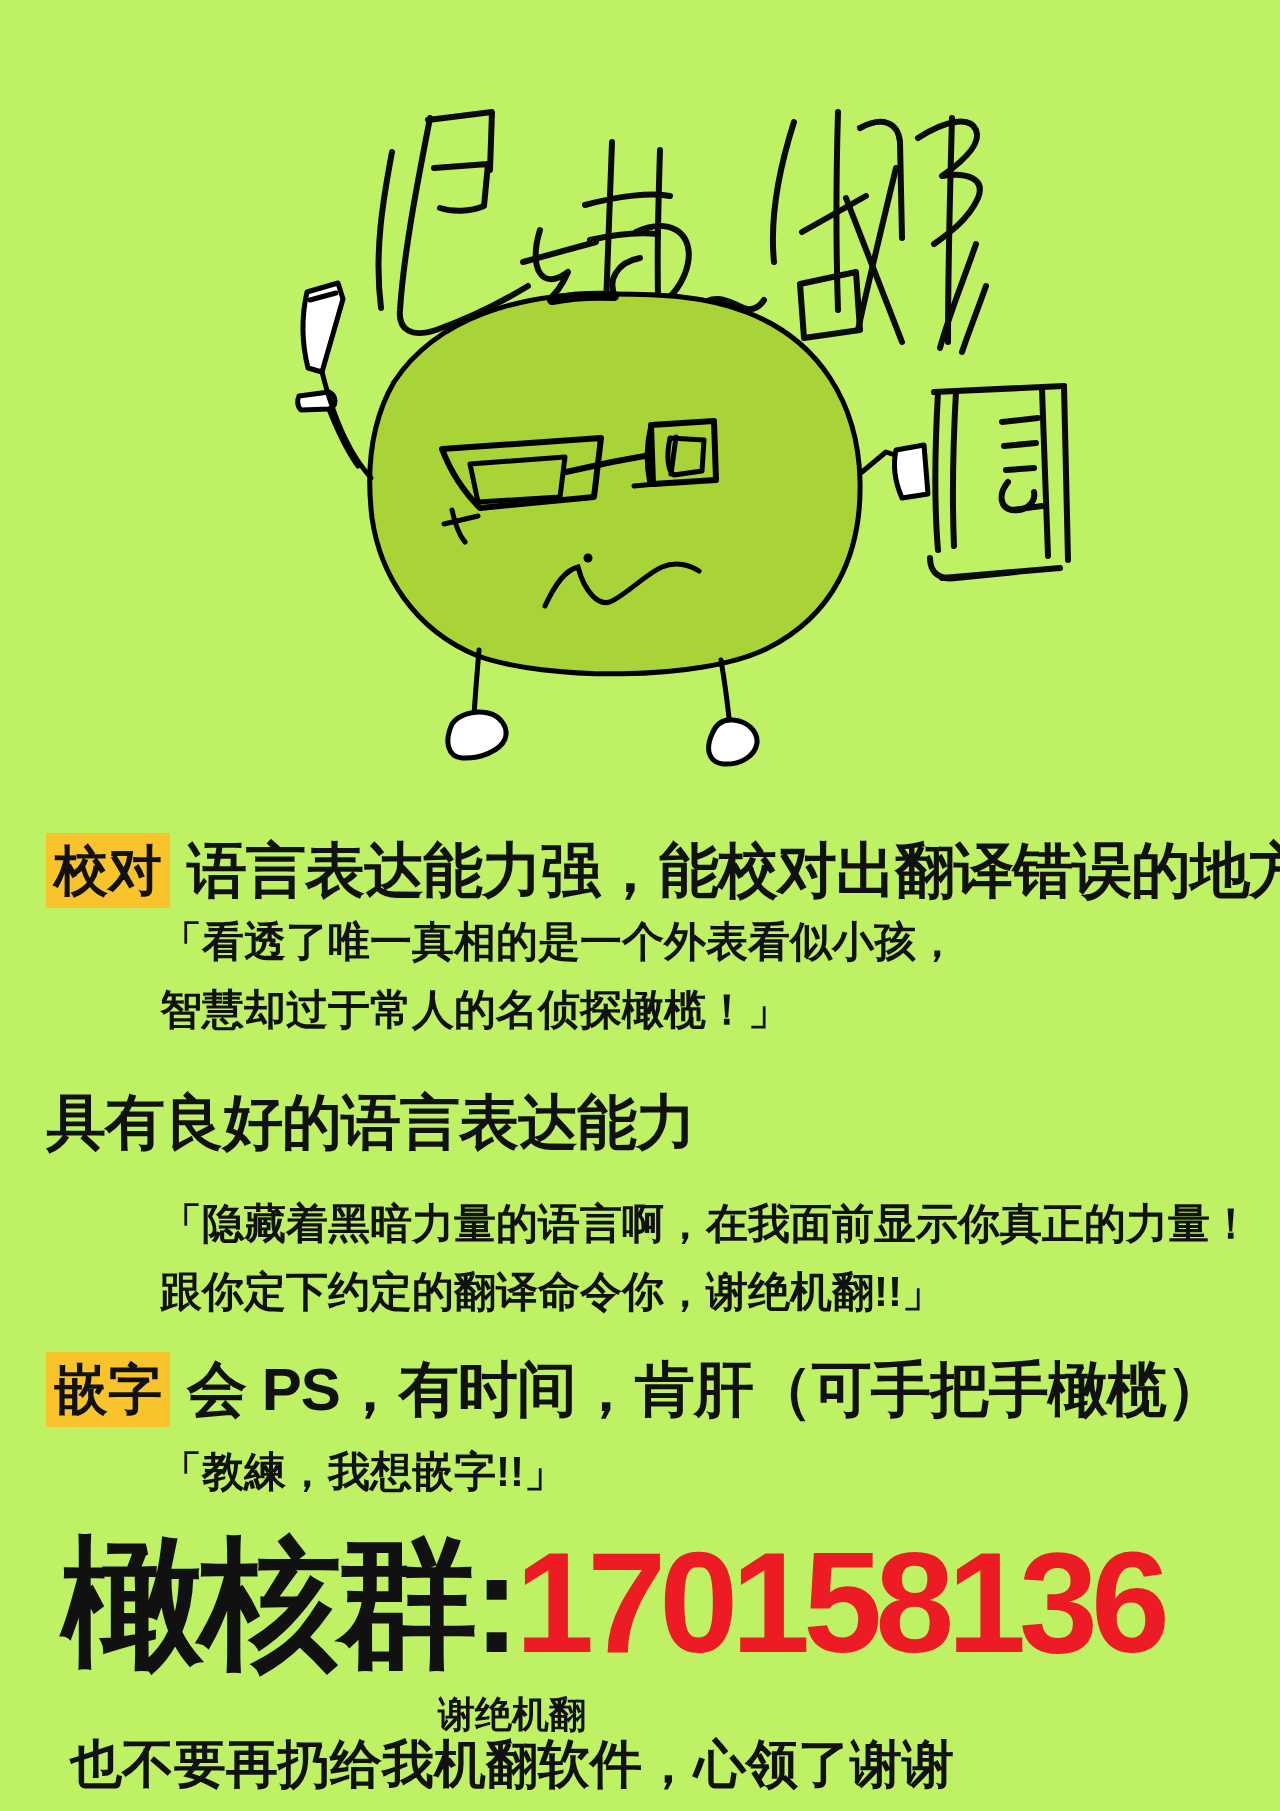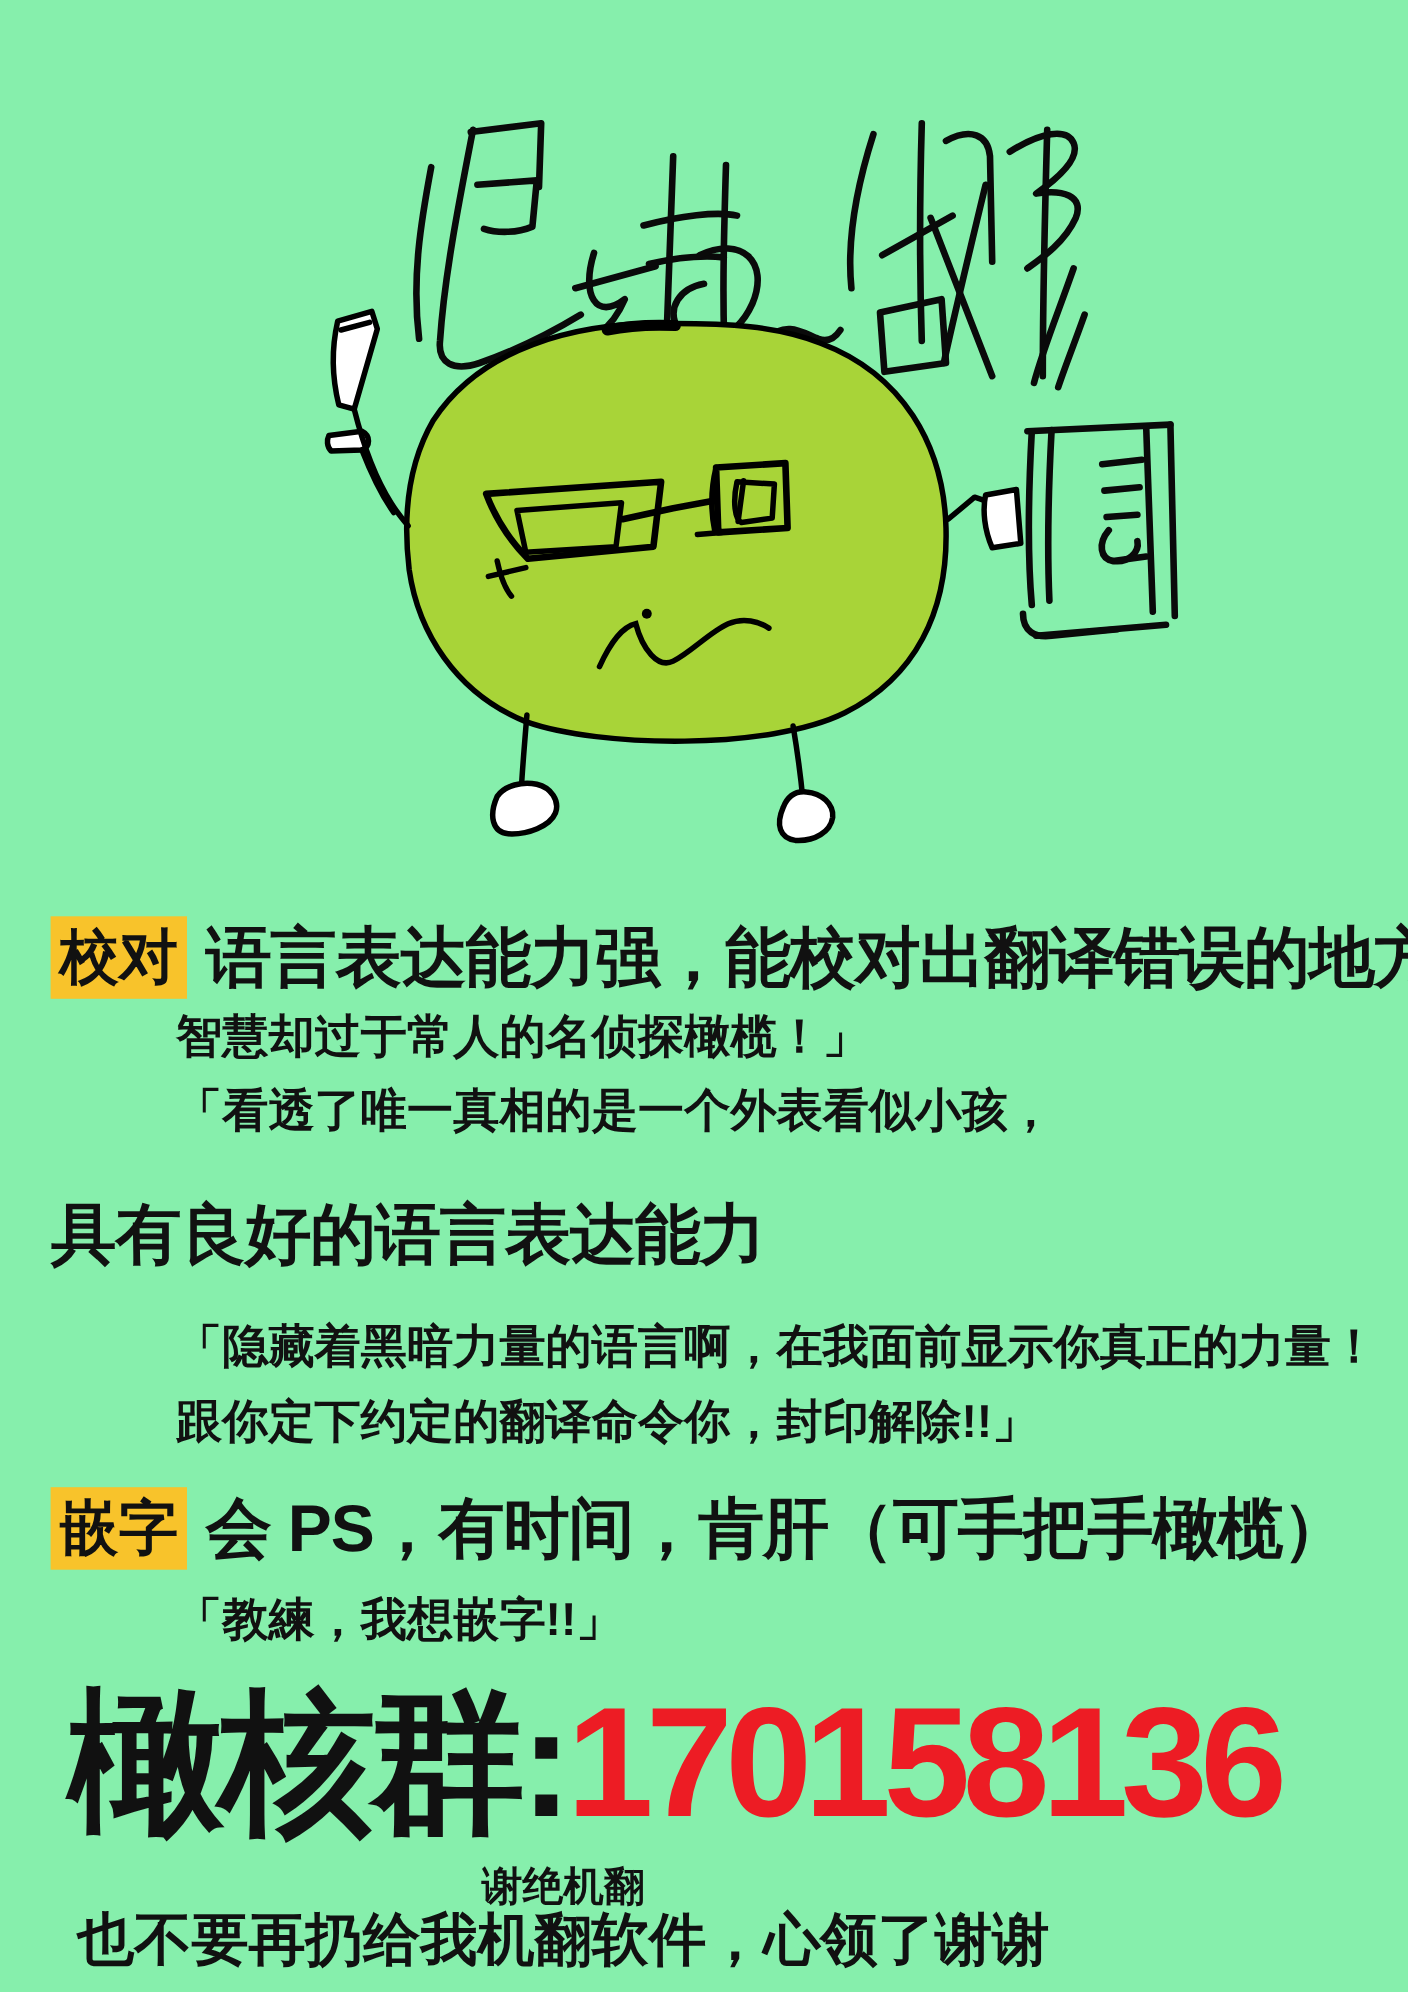--- a/index.html
+++ b/index.html
@@ -1,19 +1,19 @@
 <!DOCTYPE html>
 <html><head>
 <meta charset="utf-8">
 <style>
   html,body{margin:0;padding:0;background:#ffffff;}
   .poster{
     position:relative;
     width:1280px;height:1811px;
-    background:#86efac;
+    background:#bef264;
     overflow:hidden;
     font-family:"Liberation Sans", sans-serif;
     color:#111111;
   }
   .doodle-svg{position:absolute;left:0;top:0;}
   .sec{
     position:absolute;left:46px;
     display:flex;align-items:center;gap:17px;
     white-space:nowrap;
   }
@@ -136,30 +136,30 @@
       <path d="M1008 482 C998 494 1000 508 1012 510 C1026 512 1036 502 1034 492"></path>
       <path d="M1012 510 L1042 506"></path>
     </g>
   </svg>
 
   <div class="sec" style="top:833px">
     <span class="label">校对</span>
     <span class="heading">语言表达能力强，能校对出翻译错误的地方</span>
   </div>
   <div class="quote" style="top:908px">
+    <div>「看透了唯一真相的是一个外表看似小孩，</div>
     <div>智慧却过于常人的名侦探橄榄！」</div>
-    <div>「看透了唯一真相的是一个外表看似小孩，</div>
   </div>
 
   <div class="sec" style="top:1093px">
     <span class="heading">具有良好的语言表达能力</span>
   </div>
   <div class="quote" style="top:1190px">
     <div>「隐藏着黑暗力量的语言啊，在我面前显示你真正的力量！</div>
-    <div>跟你定下约定的翻译命令你，封印解除!!」</div>
+    <div>跟你定下约定的翻译命令你，谢绝机翻!!」</div>
   </div>
 
   <div class="sec" style="top:1352px">
     <span class="label">嵌字</span>
     <span class="heading">会 PS，有时间，肯肝（可手把手橄榄）</span>
   </div>
   <div class="quote" style="top:1438px">
     <div>「教練，我想嵌字!!」</div>
   </div>
 

